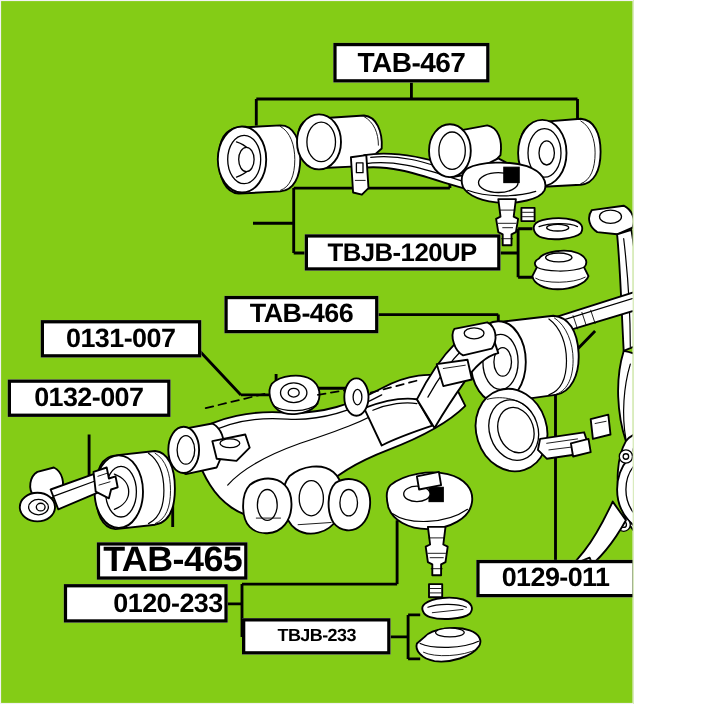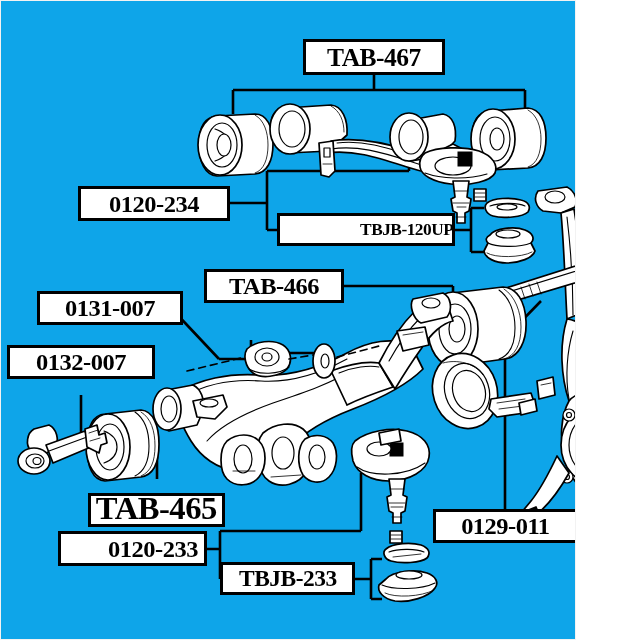--- a/index.html
+++ b/index.html
@@ -4,25 +4,24 @@
 <title>Suspension Parts Diagram</title>
 <style>
   html,body{margin:0;padding:0;background:#ffffff;}
   body{
     font-family:"Liberation Sans", sans-serif;
     -webkit-font-smoothing:none;
   }
   #stage{
     position:relative;
     width:576px;height:640px;
-    background:#0ea5e9;
+    background:#84cc16;
     overflow:hidden;
     border:1px solid #f2f2f2;
     box-sizing:border-box;
-    font-family:Liberation Serif, serif;
   }
   #art{position:absolute;left:0;top:0;width:640px;height:640px;}
 
   
   .label{
     position:absolute;
     box-sizing:border-box;
     background:#ffffff;
     border:3px solid #000000;
     display:flex;
@@ -325,25 +324,22 @@
     <g>
       <ellipse class="o" cx="254" cy="359" rx="2" ry="2" opacity="0"></ellipse>
     </g>
 
   </svg>
 
   <div class="label" style="left:302px;top:38px;width:142px;height:36px;font-size:25px;">
     <span>TAB-467</span>
   </div>
 
-  <div class="label" style="left:77px;top:185px;width:152px;height:35px;font-size:24px;">
-    <span>0120-234</span>
-  </div>
-
-  <div class="label" style="left:276px;top:212px;width:178px;height:33px;font-size:17px;justify-content:flex-end;">
+
+  <div class="label" style="left:276px;top:212px;width:178px;height:33px;font-size:23px;">
     <span>TBJB-120UP</span>
   </div>
 
   <div class="label" style="left:203px;top:268px;width:140px;height:34px;font-size:24px;justify-content:center;">
     <span>TAB-466</span>
   </div>
 
   <div class="label" style="left:36px;top:290px;width:146px;height:34px;font-size:24px;">
     <span>0131-007</span>
   </div>
@@ -358,17 +354,17 @@
   </div>
 
   <div class="label" style="left:432px;top:508px;width:145px;height:34px;font-size:24px;">
     <span>0129-011</span>
   </div>
 
   <div class="label" style="left:57px;top:530px;width:149px;height:35px;font-size:24px;padding-left:40px;">
     <span>0120-233</span>
   </div>
 
-  <div class="label" style="left:219px;top:561px;width:135px;height:33px;font-size:23px;">
+  <div class="label" style="left:219px;top:561px;width:135px;height:33px;font-size:16px;">
     <span>TBJB-233</span>
   </div>
 
 </div>
 
 </body></html>

